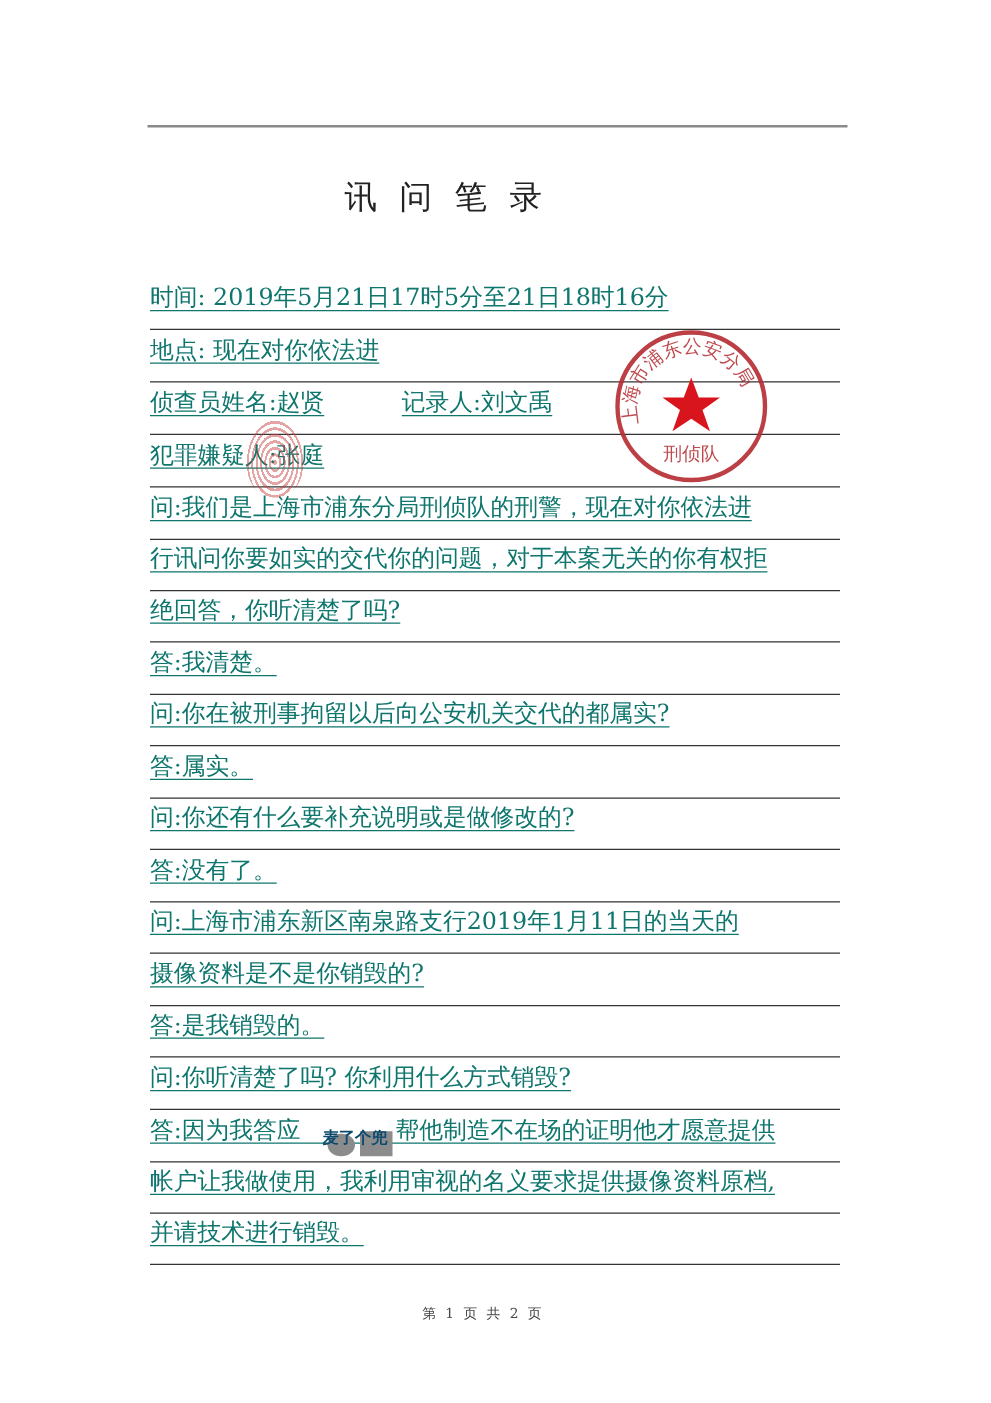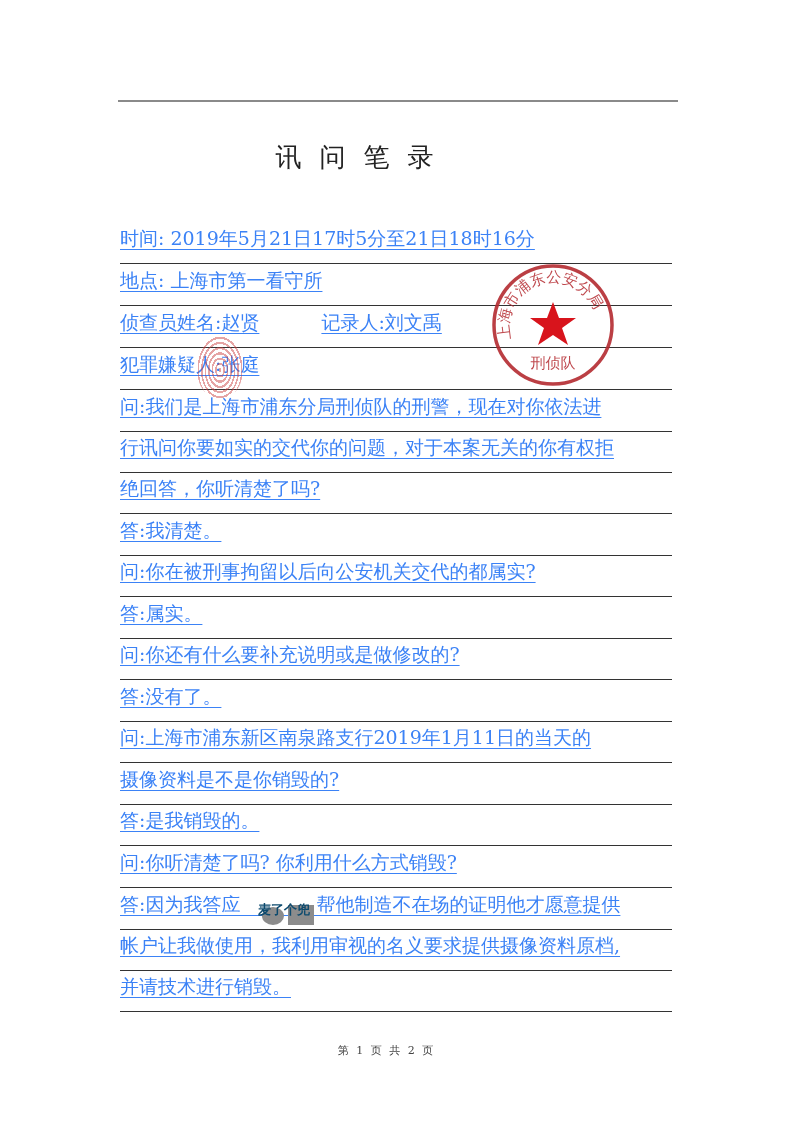--- a/index.html
+++ b/index.html
@@ -4,21 +4,21 @@
   <style>
     html, body { margin: 0; padding: 0; background: #ffffff; }
     body { width: 793px; height: 1122px; position: relative; overflow: hidden;
            font-family: "DejaVu Serif", "Liberation Serif", serif; color: #1a1a1a; }
     .top-rule { position: absolute; left: 118px; top: 100px; width: 560px; height: 0;
                 border-top: 2px solid #8a8a8a; }
     .title { position: absolute; left: 0; width: 727px; top: 140px; text-align: center;
              font-size: 26px; letter-spacing: 18px; color: #222; }
     .line { position: absolute; left: 120px; width: 552px; height: 41px;
             border-bottom: 1.5px solid #333; font-size: 19px; line-height: 32px;
-            white-space: nowrap; color: #3b82f6; }
+            white-space: nowrap; color: #0f766e; }
     .line span.t { text-decoration: underline; text-underline-offset: 4px; }
     .gap { display: inline-block; width: 62px; }
     .stamp { position: absolute; left: 490px; top: 262px; width: 126px; height: 126px; }
     .fingerprint { position: absolute; left: 197px; top: 336px; width: 46px; height: 62px;
                    border-radius: 50% 50% 45% 45%;
                    background: repeating-radial-gradient(ellipse at 50% 55%, rgba(200,60,60,0.55) 0 1.5px, rgba(255,255,255,0) 1.5px 3.5px);
                    opacity: 0.85; }
     .overlay { position: absolute; left: 258px; top: 899px; height: 22px; display: flex; align-items: center; }
     .overlay .blob1 { position:absolute; left: 4px; top: 8px; width: 22px; height: 18px; border-radius: 50%; background:#8c8c8c; }
     .overlay .blob2 { position:absolute; left: 30px; top: 6px; width: 26px; height: 20px; background:#8c8c8c; }
@@ -26,21 +26,21 @@
     .footer { position: absolute; left: 0; width: 773px; top: 1043px; text-align: center;
               font-size: 11px; color: #444; letter-spacing: 2px; }
   </style>
 </head>
 <body>
 
 <div class="top-rule"></div>
 <div class="title">讯问笔录</div>
 
 <div class="line" style="top:222px"><span class="t">时间: 2019年5月21日17时5分至21日18时16分</span></div>
-<div class="line" style="top:264px"><span class="t">地点: 上海市第一看守所</span></div>
+<div class="line" style="top:264px"><span class="t">地点: 现在对你依法进</span></div>
 <div class="line" style="top:306px"><span class="t">侦查员姓名:赵贤</span><span class="gap"></span><span class="t">记录人:刘文禹</span></div>
 <div class="line" style="top:348px"><span class="t">犯罪嫌疑人:张庭</span></div>
 
 <div class="line" style="top:390px"><span class="t">问:我们是上海市浦东分局刑侦队的刑警，现在对你依法进</span></div>
 <div class="line" style="top:431px"><span class="t">行讯问你要如实的交代你的问题，对于本案无关的你有权拒</span></div>
 <div class="line" style="top:472px"><span class="t">绝回答，你听清楚了吗?</span></div>
 <div class="line" style="top:514px"><span class="t">答:我清楚。</span></div>
 <div class="line" style="top:555px"><span class="t">问:你在被刑事拘留以后向公安机关交代的都属实?</span></div>
 <div class="line" style="top:597px"><span class="t">答:属实。</span></div>
 <div class="line" style="top:638px"><span class="t">问:你还有什么要补充说明或是做修改的?</span></div>

